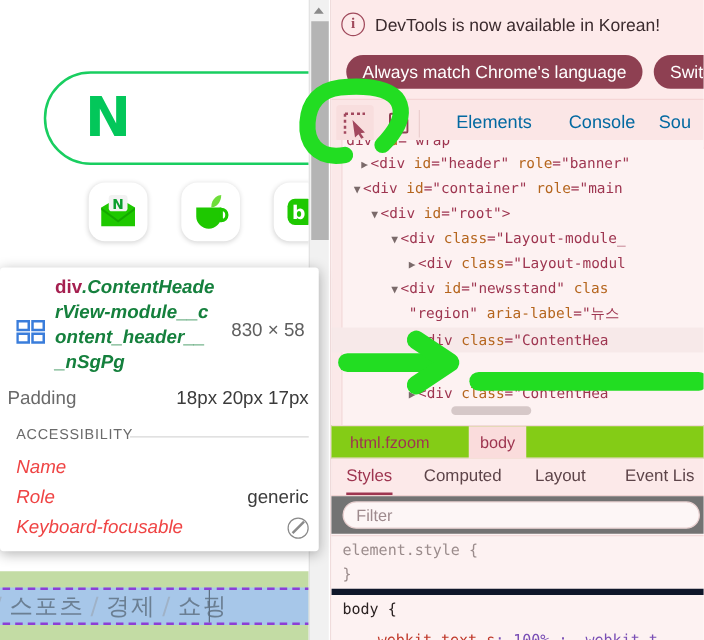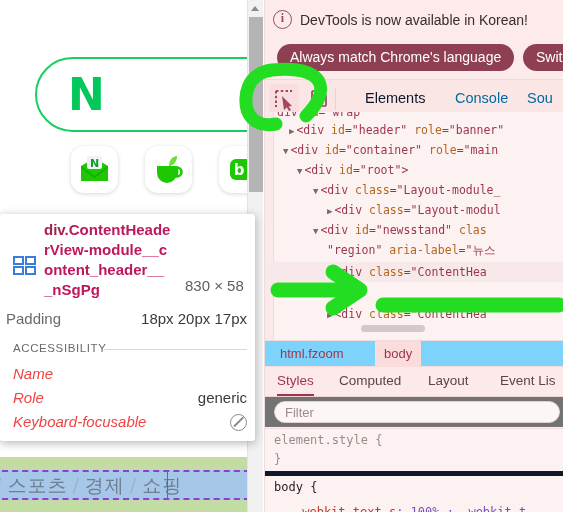--- a/index.html
+++ b/index.html
@@ -182,21 +182,21 @@
   }
   .tab {
     position: absolute; top: 10px;
     font-size: 14.5px;
     color: #0369a1;
     white-space: nowrap;
     cursor: pointer;
     font-family: "Liberation Sans", sans-serif;
   }
   .tab.active {
-    color: #0f172a;
+    color: #0369a1;
     border-bottom: 2px solid #9e3550;
     padding-bottom: 7px;
   }
   #tab0 { left: 100px; }
   #tab1 { left: 190px; }
   #tab2 { left: 262px; }
 
   
   #domtree {
     position: absolute; left: 0; top: 112px;
@@ -236,21 +236,21 @@
   #dom-hsb {
     position: absolute; left: 96px; top: 213px;
     width: 64px; height: 7px;
     background: #d6c8c8; border-radius: 4px;
   }
 
   
   #crumbs {
     position: absolute; left: 0; top: 340px;
     width: 299px; height: 27px;
-    background: #7dd3fc;
+    background: #84cc16;
     border-top: 1px solid #f2dada;
     border-bottom: 1px solid #f2dada;
     box-sizing: border-box;
   }
   .crumb {
     position: absolute; top: 0;
     height: 26px; line-height: 26px;
     font-size: 13px; color: #9e3550;
     padding: 0 9px;
     cursor: pointer;
@@ -345,26 +345,25 @@
     width: 23px; height: 20px;
   }
   #tt-name {
     position: absolute; left: 44px; top: 6px;
     width: 128px;
     font-size: 15px; font-weight: bold;
     line-height: 20px;
     word-break: break-all;
   }
   #tt-name .tag { color: #a52050; }
-  #tt-name .cls { color: #be185d; }
+  #tt-name .cls { color: #15803d; font-style: italic; }
   #tt-dims {
     position: absolute; left: 185px; top: 42px;
     font-size: 15px; color: #5f5f5f;
     white-space: nowrap;
-    margin-top: 21px;
   }
   #tt-pad-l {
     position: absolute; left: 6px; top: 96px;
     font-size: 15px; color: #6a6a6a;
   }
   #tt-pad-v {
     position: absolute; right: 8px; top: 96px;
     font-size: 15px; color: #3b3b3b;
     white-space: nowrap;
   }

